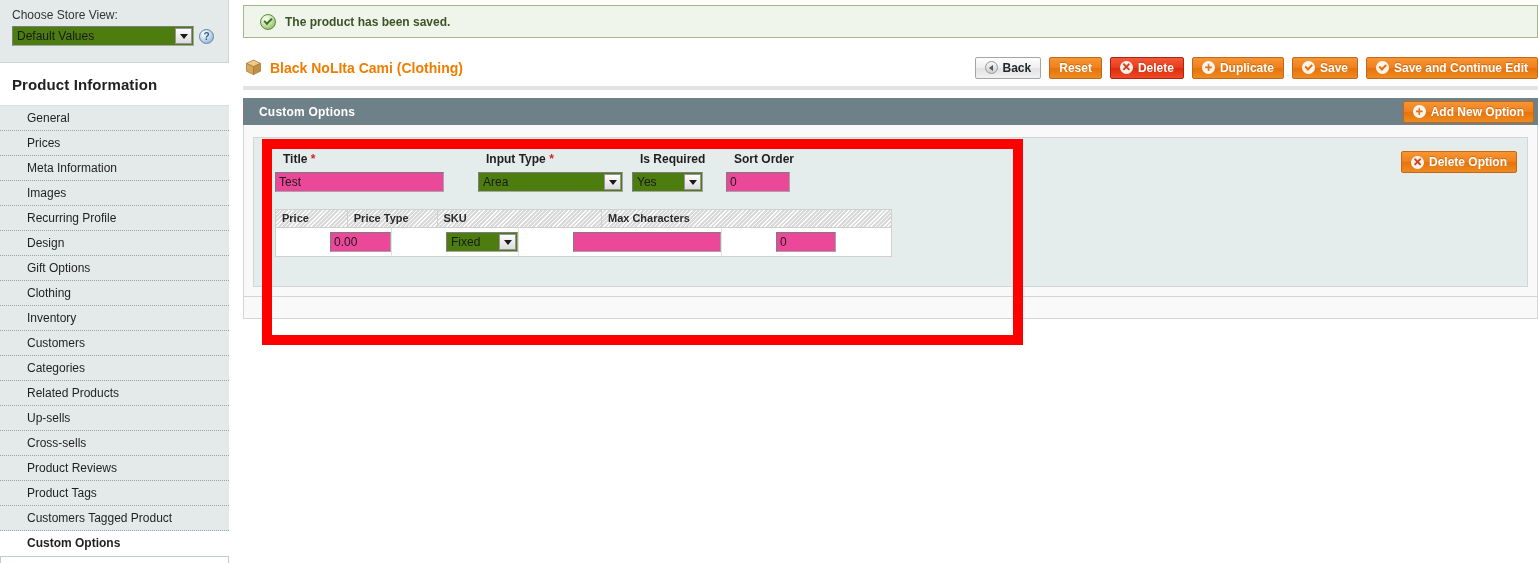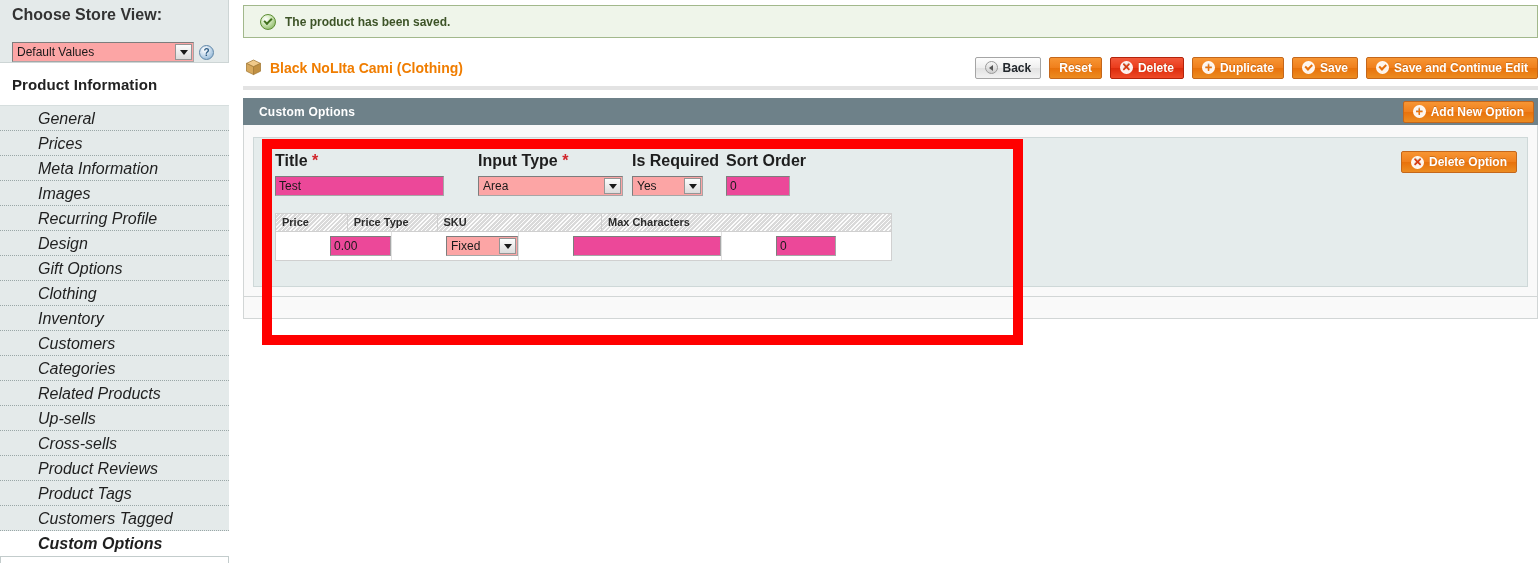--- a/index.html
+++ b/index.html
@@ -29,36 +29,35 @@
   .store-view-box {
     background: #e4eaea;
     border: 1px solid #cdd5d5;
     border-left: none;
     border-top: none;
     padding: 8px 10px 10px 12px;
     box-sizing: border-box;
     height: 63px;
   }
   .store-view-label {
-    font-size: 16px;
+    font-size: 12px;
     color: #333;
-    margin-bottom: 20px;
+    margin-bottom: 4px;
     line-height: 14px;
-    font-weight: bold;
   }
   .store-view-row {
     display: flex;
     align-items: center;
     gap: 5px;
   }
   .select-wrap {
     position: relative;
     display: inline-flex;
     align-items: center;
-    background: #fca5a5;
+    background: #4d7c0f;
     border: 1px solid #a6a6a6;
     border-top-color: #7d7d7d;
     border-left-color: #7d7d7d;
     height: 20px;
     box-sizing: border-box;
   }
   .select-wrap .sel-text {
     padding: 0 4px;
     font-size: 12px;
     line-height: 18px;
@@ -114,27 +113,26 @@
     list-style: none;
     margin: 0;
     padding: 0;
     border-top: 1px solid #d6dedE;
   }
   .nav-item {
     background: #e4eaea;
     border-bottom: 1px dotted #9aa7a7;
     height: 25px;
     line-height: 25px;
-    padding-left: 38px;
-    font-size: 16px;
+    padding-left: 27px;
+    font-size: 12px;
     color: #1f1f1f;
     box-sizing: border-box;
     cursor: pointer;
     position: relative;
-    font-style: italic;
   }
   .nav-item.active {
     background: #ffffff;
     font-weight: bold;
     border-bottom: none;
     width: 229px;
   }
   .nav-bottom-edge {
     border-top: 1px solid #c3cccc;
     border-left: 1px solid #c3cccc;
@@ -334,23 +332,24 @@
     display: flex;
     align-items: flex-start;
     gap: 0;
   }
   .field {
     display: flex;
     flex-direction: column;
     gap: 6px;
   }
   .field-label {
-    font-size: 16px;
+    font-size: 12px;
     font-weight: bold;
     color: #1e1e1e;
+    margin-left: 8px;
   }
   .req { color: #d1252b; font-weight: bold; }
 
   .txt-input {
     height: 20px;
     border: 1px solid #a6a6a6;
     border-top-color: #7d7d7d;
     border-left-color: #7d7d7d;
     background: #ec4899;
     box-sizing: border-box;

